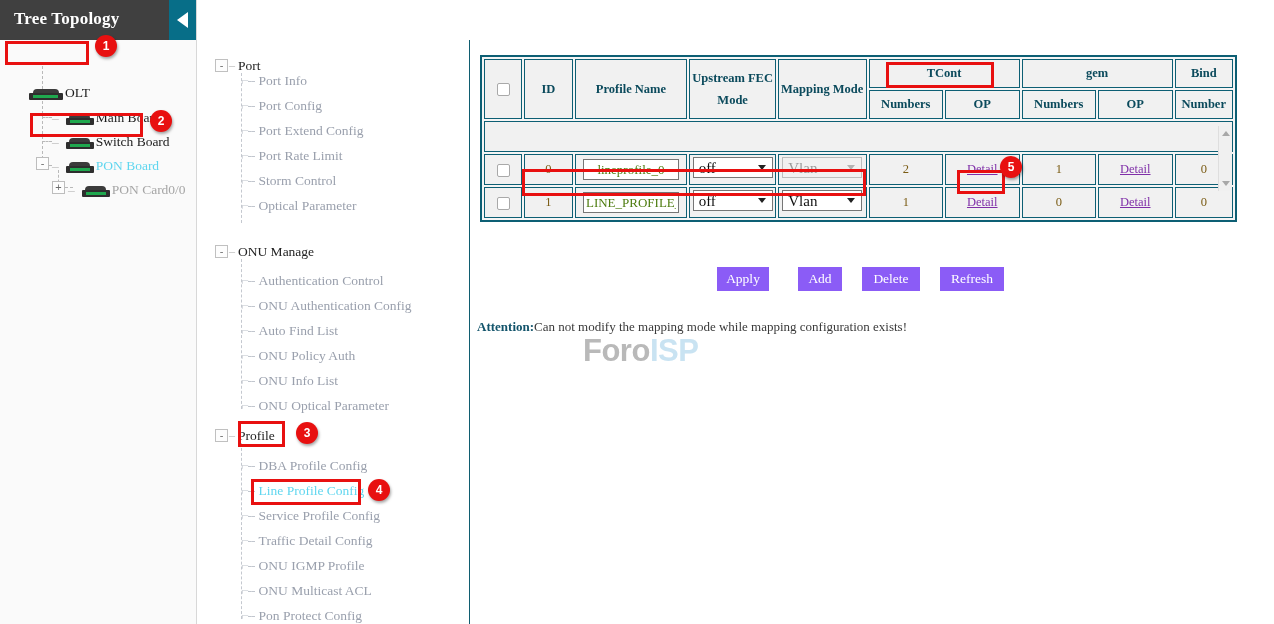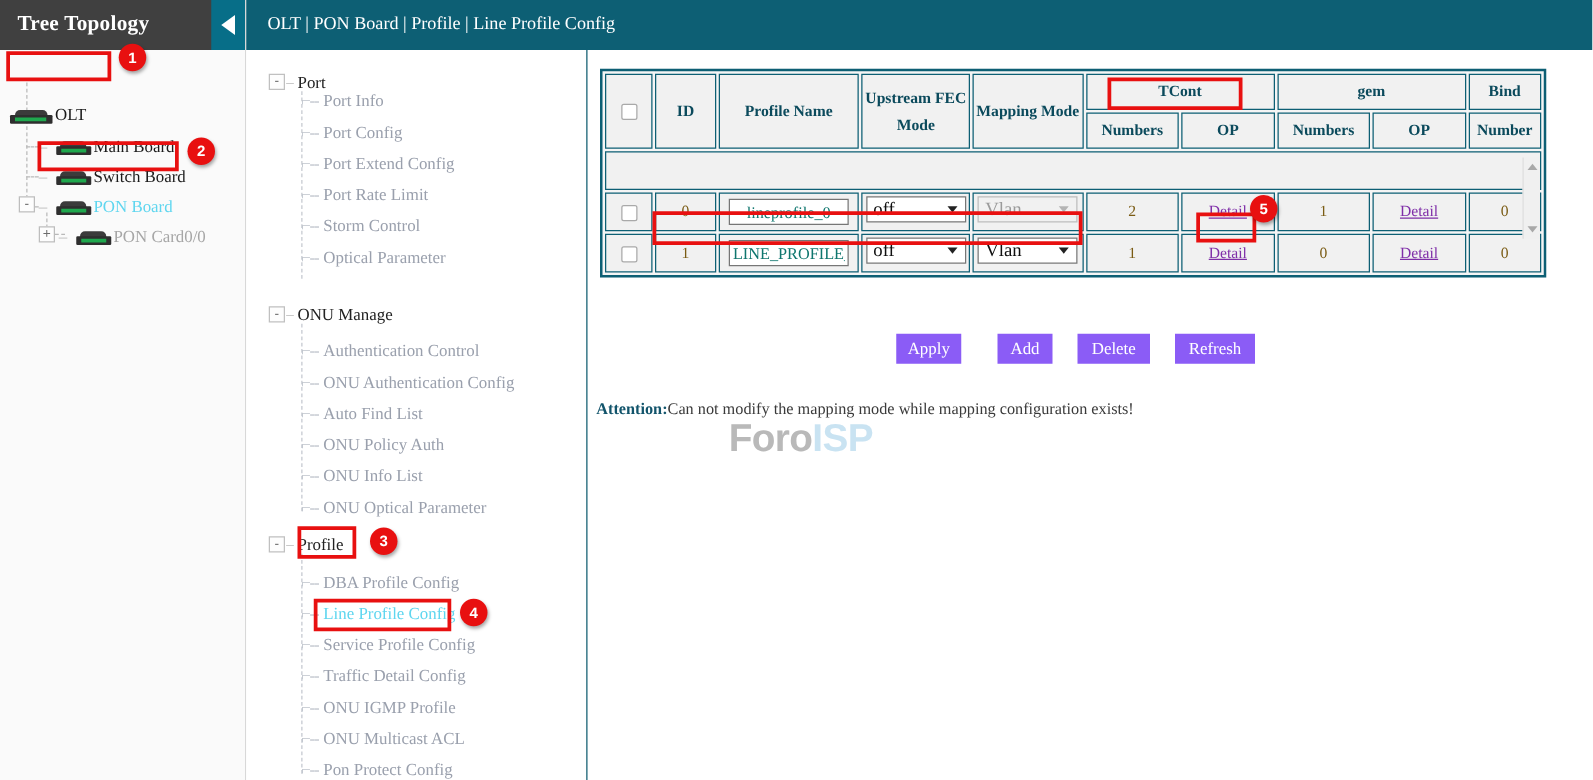--- a/index.html
+++ b/index.html
@@ -37,21 +37,21 @@
     background: #076e88;
     cursor: pointer;
   }
   #tree-collapse-btn .arrow {
     position: absolute; left: 8px; top: 12px;
     width: 0; height: 0;
     border-top: 8px solid transparent;
     border-bottom: 8px solid transparent;
     border-right: 11px solid #ffffff;
   }
-  #tree-body { position: relative; padding-top: 6px; }
+  #tree-body { position: relative; padding-top: 6px; margin-left: 21px; }
 
   .tnode { position: absolute; height: 22px; white-space: nowrap; }
   .tnode .tlabel {
     font-size: 13.5px;
     font-family: "Liberation Serif", serif;
     vertical-align: middle;
   }
   .tnode .tlabel.dark { color: #1b1b1b; }
   .tnode .tlabel.gray { color: #a6a6a6; }
   .tnode .tlabel.cyan { color: #5fd6ef; }
@@ -194,21 +194,21 @@
     vertical-align: middle;
     cursor: pointer;
   }
   .txtin {
     width: 96px; height: 21px;
     border: 1px solid #767676;
     background: #ffffff;
     font-family: "Liberation Serif", serif;
     font-size: 13px;
     text-align: center;
-    color: #0f766e;
+    color: #4d7c0f;
     padding: 0 2px;
   }
   .sel {
     position: relative;
     display: inline-block;
     width: 80px; height: 21px;
     border: 1px solid #767676;
     background: #ffffff;
     font-family: "Liberation Serif", serif;
     font-size: 15px;
@@ -355,23 +355,20 @@
       <div class="pmbox" style="left:31px; top:141px;">+</div>
       <div class="tnode" style="left:47px; top:140px;">
         <span class="tlabel gray" style="color:#b9b9b9;">–</span>
         <span class="devicon small" style="margin-left:3px;">
           <span class="top"></span><span class="body"></span><span class="led"></span>
         </span><span class="tlabel gray">PON Card0/0</span>
       </div>
     </div>
   </div>
 
-  <div id="breadcrumb">
-    <div id="breadcrumb-text">OLT | PON Board | Profile | Line Profile Config</div>
-  </div>
 
   <div id="nav-panel">
     <div id="nav-inner">
 
       <div class="navgroup" style="top:17px;">
         <span class="gbox">-</span><span class="gdash">–</span><span class="glabel">Port</span>
       </div>
       <div class="navdash" style="top:33px; height:150px;"></div>
 
       <div class="navitem" style="top:33px;">

